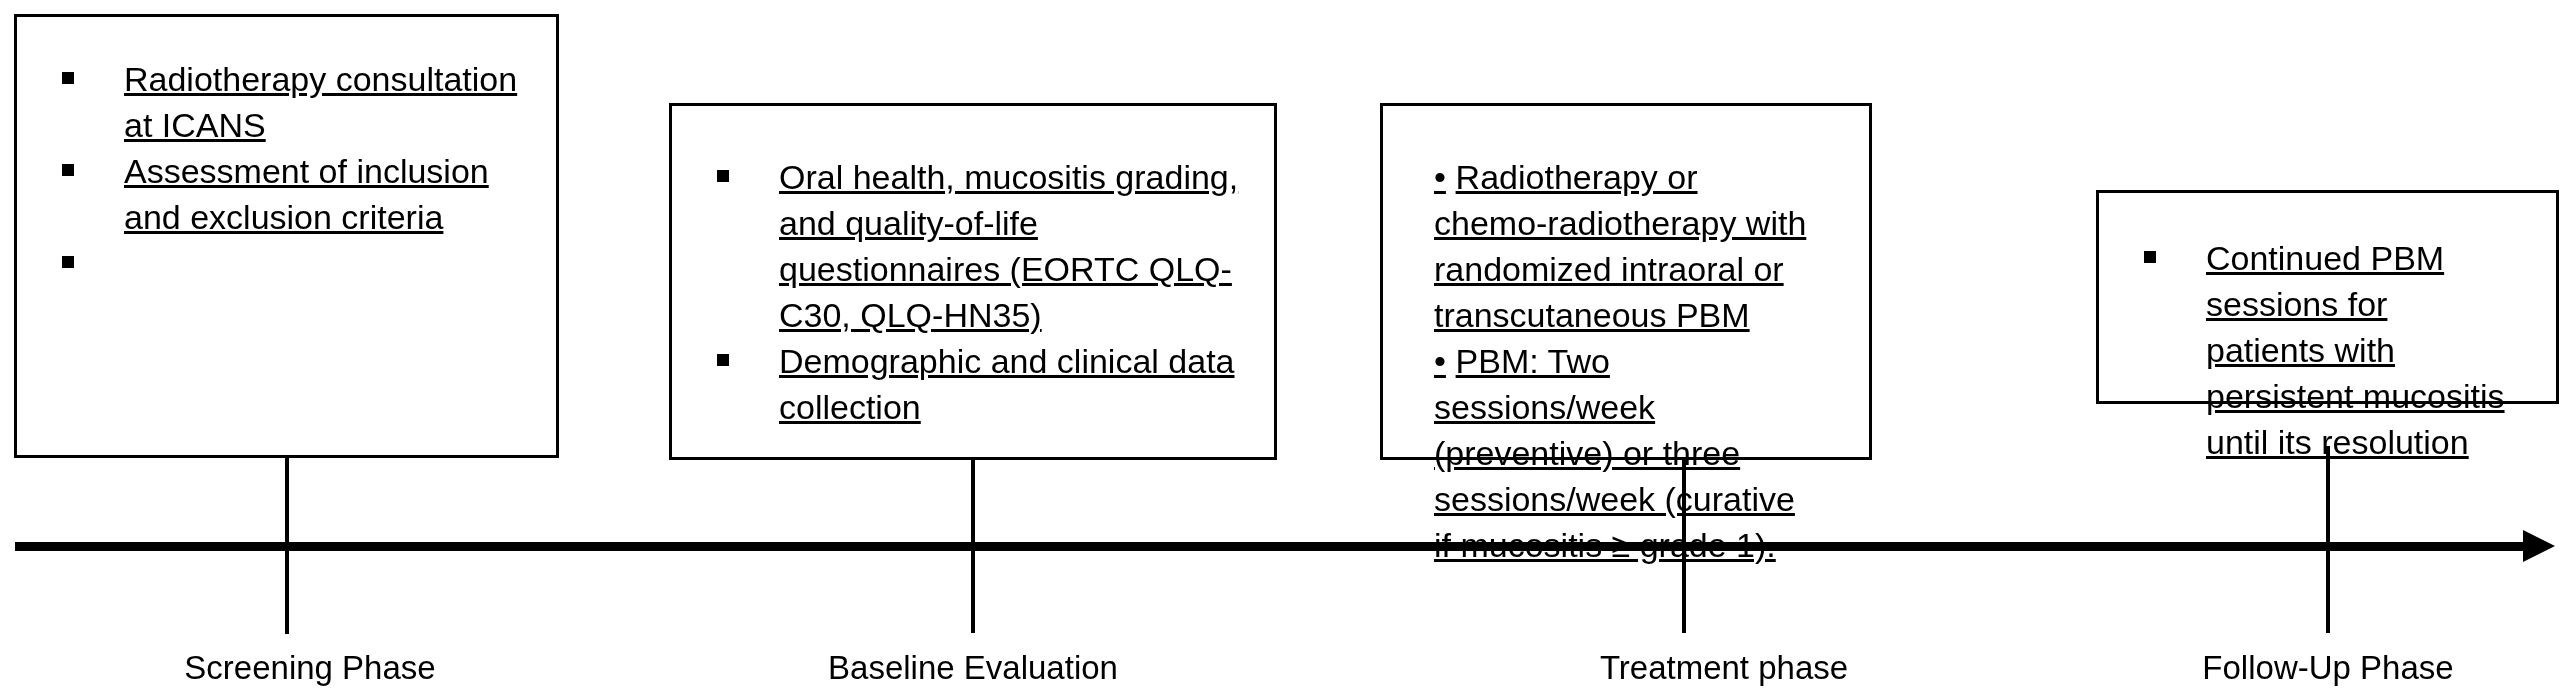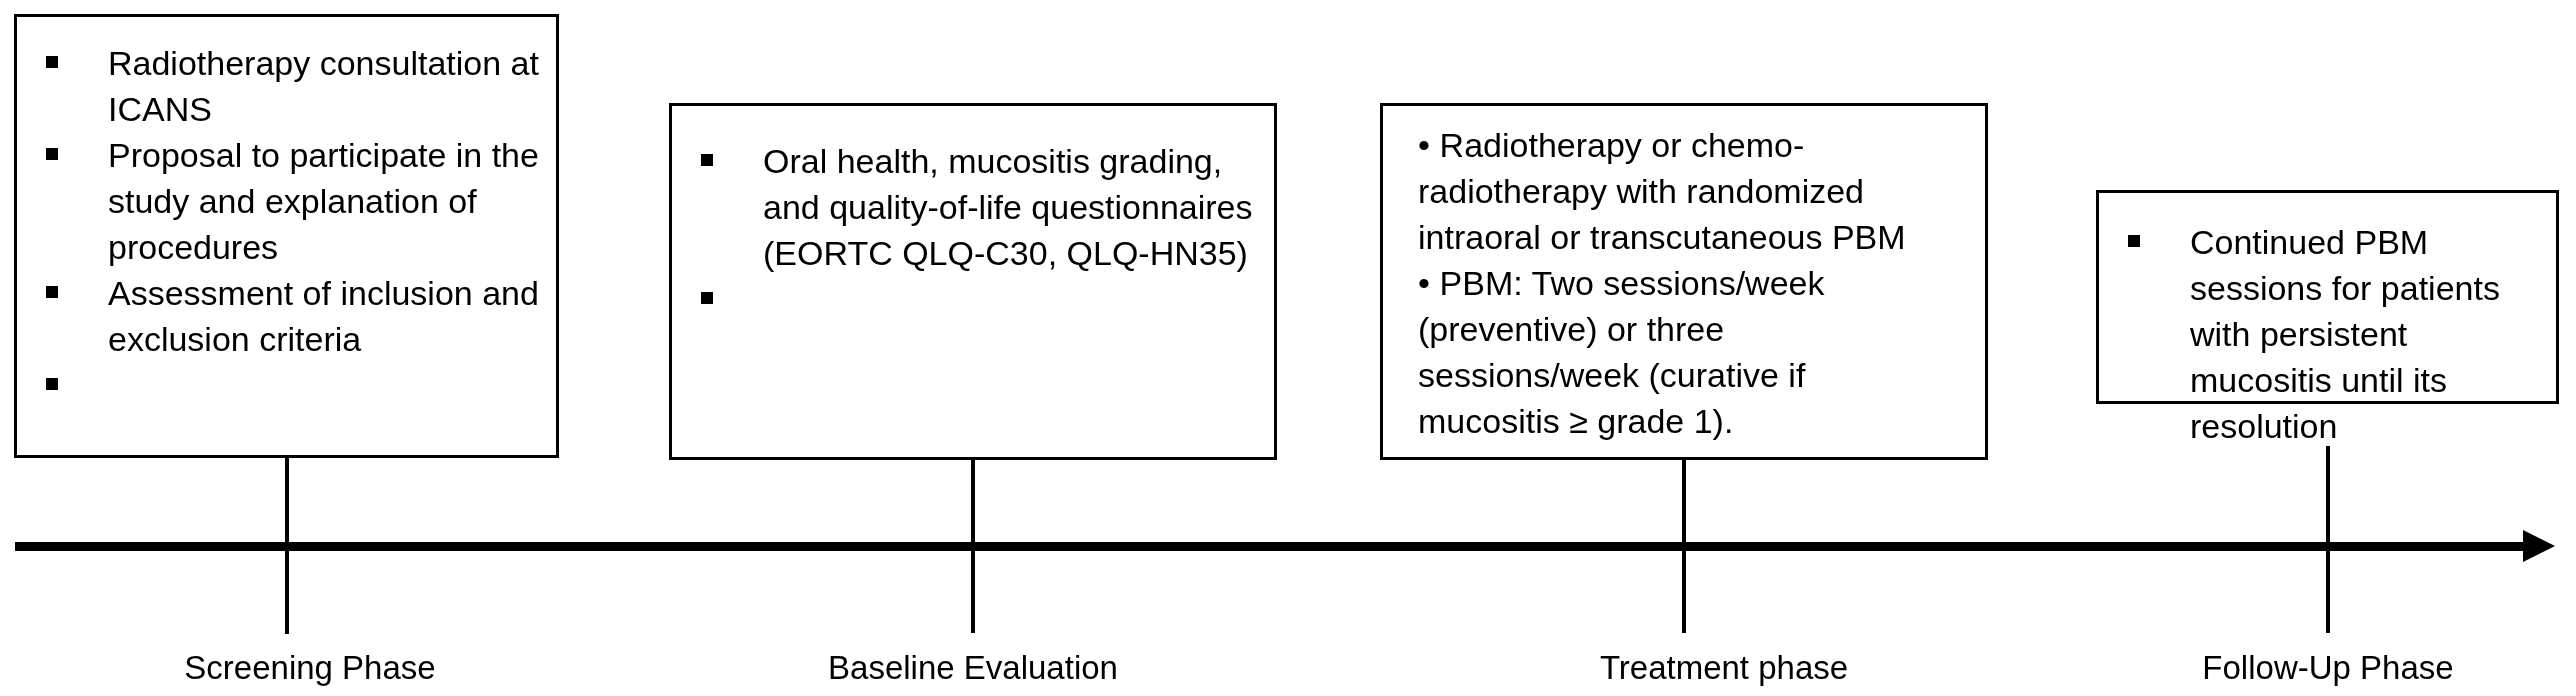--- a/index.html
+++ b/index.html
@@ -19,23 +19,24 @@
   
   .box {
     position: absolute;
     box-sizing: border-box;
     background: #ffffff;
     border: 3px solid #000000;
     font-size: 34px;
     line-height: 46px;
   }
   .box ul {
-    margin: 0;
+    margin: 16px;
     padding: 0;
     list-style: none;
+    text-decoration: underline;
   }
   .item { margin: 0; }
   
   .item.square {
     position: relative;
     padding-left: 91px;
   }
   .item.square .marker {
     position: absolute;
     left: 29px;
@@ -48,21 +49,21 @@
     font-size: 0;
   }
   
   .item.dot { padding-left: 0; }
   .item.dot .marker {
     display: inline;
     margin-right: 9.7px;
   }
   .box1 { left: 14px;   top: 14px;  width: 545px;  height: 444px; padding: 23px 17px 0 0; }
   .box2 { left: 669px; top: 103px; width: 608px; height: 357px; padding: 32px 13.4px 0 0; }
-  .box3 { left: 1380px; top: 103px; width: 608px; height: 357px; padding: 16px 43px 0 35px; }
+  .box3 { left: 1380px; top: 103px; width: 492px; height: 357px; padding: 32px 43px 0 35px; }
   .box4 { left: 2096px; top: 190px; width: 463px;  height: 214px; padding: 25.5px 29px 0 0; }
   
   .connector {
     position: absolute;
     width: 3.6px;
     background: #000000;
   }
   .c1 { left: 285px;  top: 456px; height: 178px; }
   .c2 { left: 971px; top: 458px; height: 175px; }
   .c3 { left: 1682px; top: 458px; height: 175px; }
@@ -101,30 +102,29 @@
   .l4 { left: 2328px; }
 </style>
 </head>
 <body>
 
 <div class="canvas">
 
   <div class="box box1">
     <ul>
         <li class="item square"><span class="marker">▪</span><span class="text">Radiotherapy consultation at ICANS</span></li>
-        <li class="item square"><span class="marker">▪</span><span class="text">Proposal to participate in the study and explanation of procedures</span></li>
         <li class="item square"><span class="marker">▪</span><span class="text">Assessment of inclusion and exclusion criteria</span></li>
         <li class="item square"><span class="marker">▪</span></li>
       </ul>
   </div>
 
   <div class="box box2">
     <ul>
         <li class="item square"><span class="marker">▪</span><span class="text">Oral health, mucositis grading, and quality-of-life questionnaires (EORTC QLQ-C30, QLQ-HN35)</span></li>
-        <li class="item square"><span class="marker">▪</span></li>
+        <li class="item square"><span class="marker">▪</span><span class="text">Demographic and clinical data collection</span></li>
       </ul>
   </div>
 
   <div class="box box3">
     <ul>
         <li class="item dot"><span class="marker">•</span><span class="text">Radiotherapy or chemo-radiotherapy with randomized intraoral or transcutaneous PBM</span></li>
         <li class="item dot"><span class="marker">•</span><span class="text">PBM: Two sessions/week (preventive) or three sessions/week (curative if mucositis ≥ grade 1).</span></li>
       </ul>
   </div>
 

